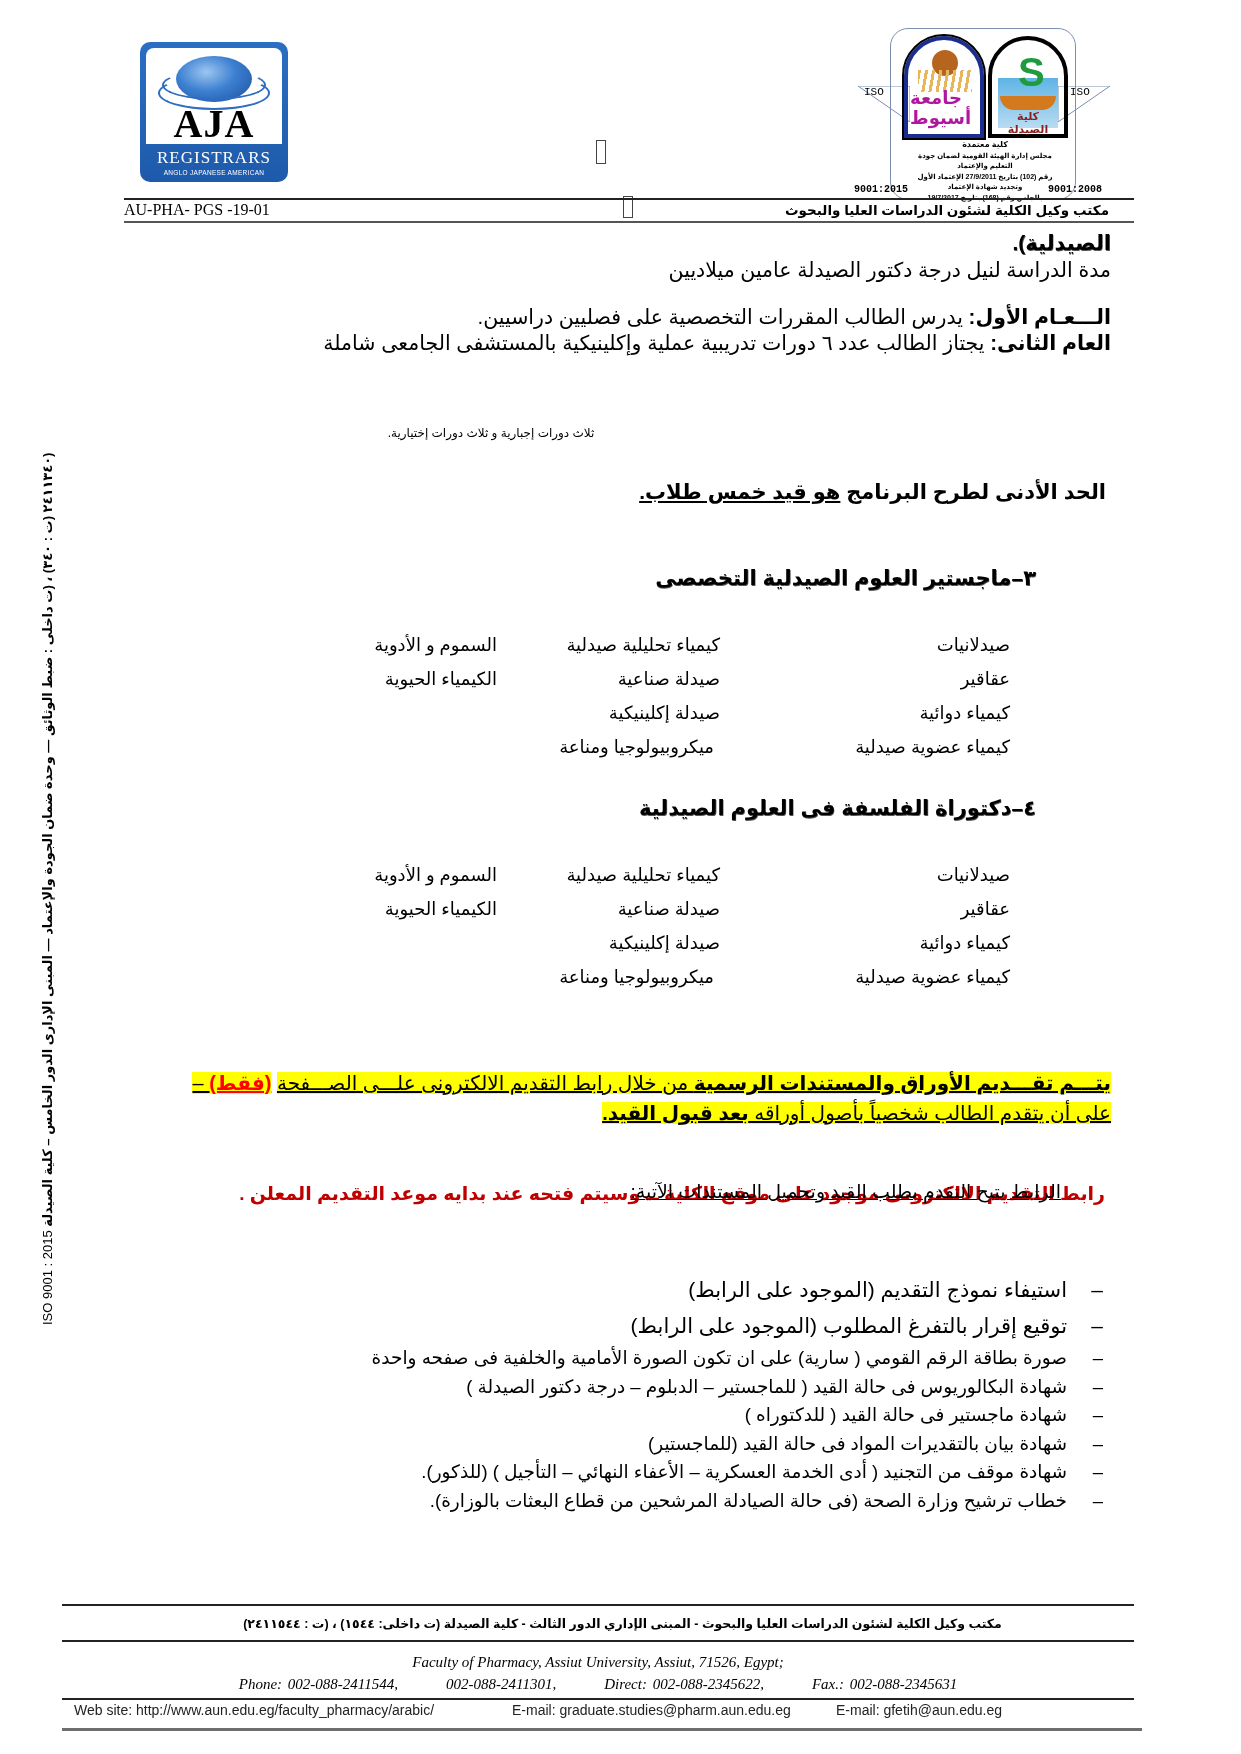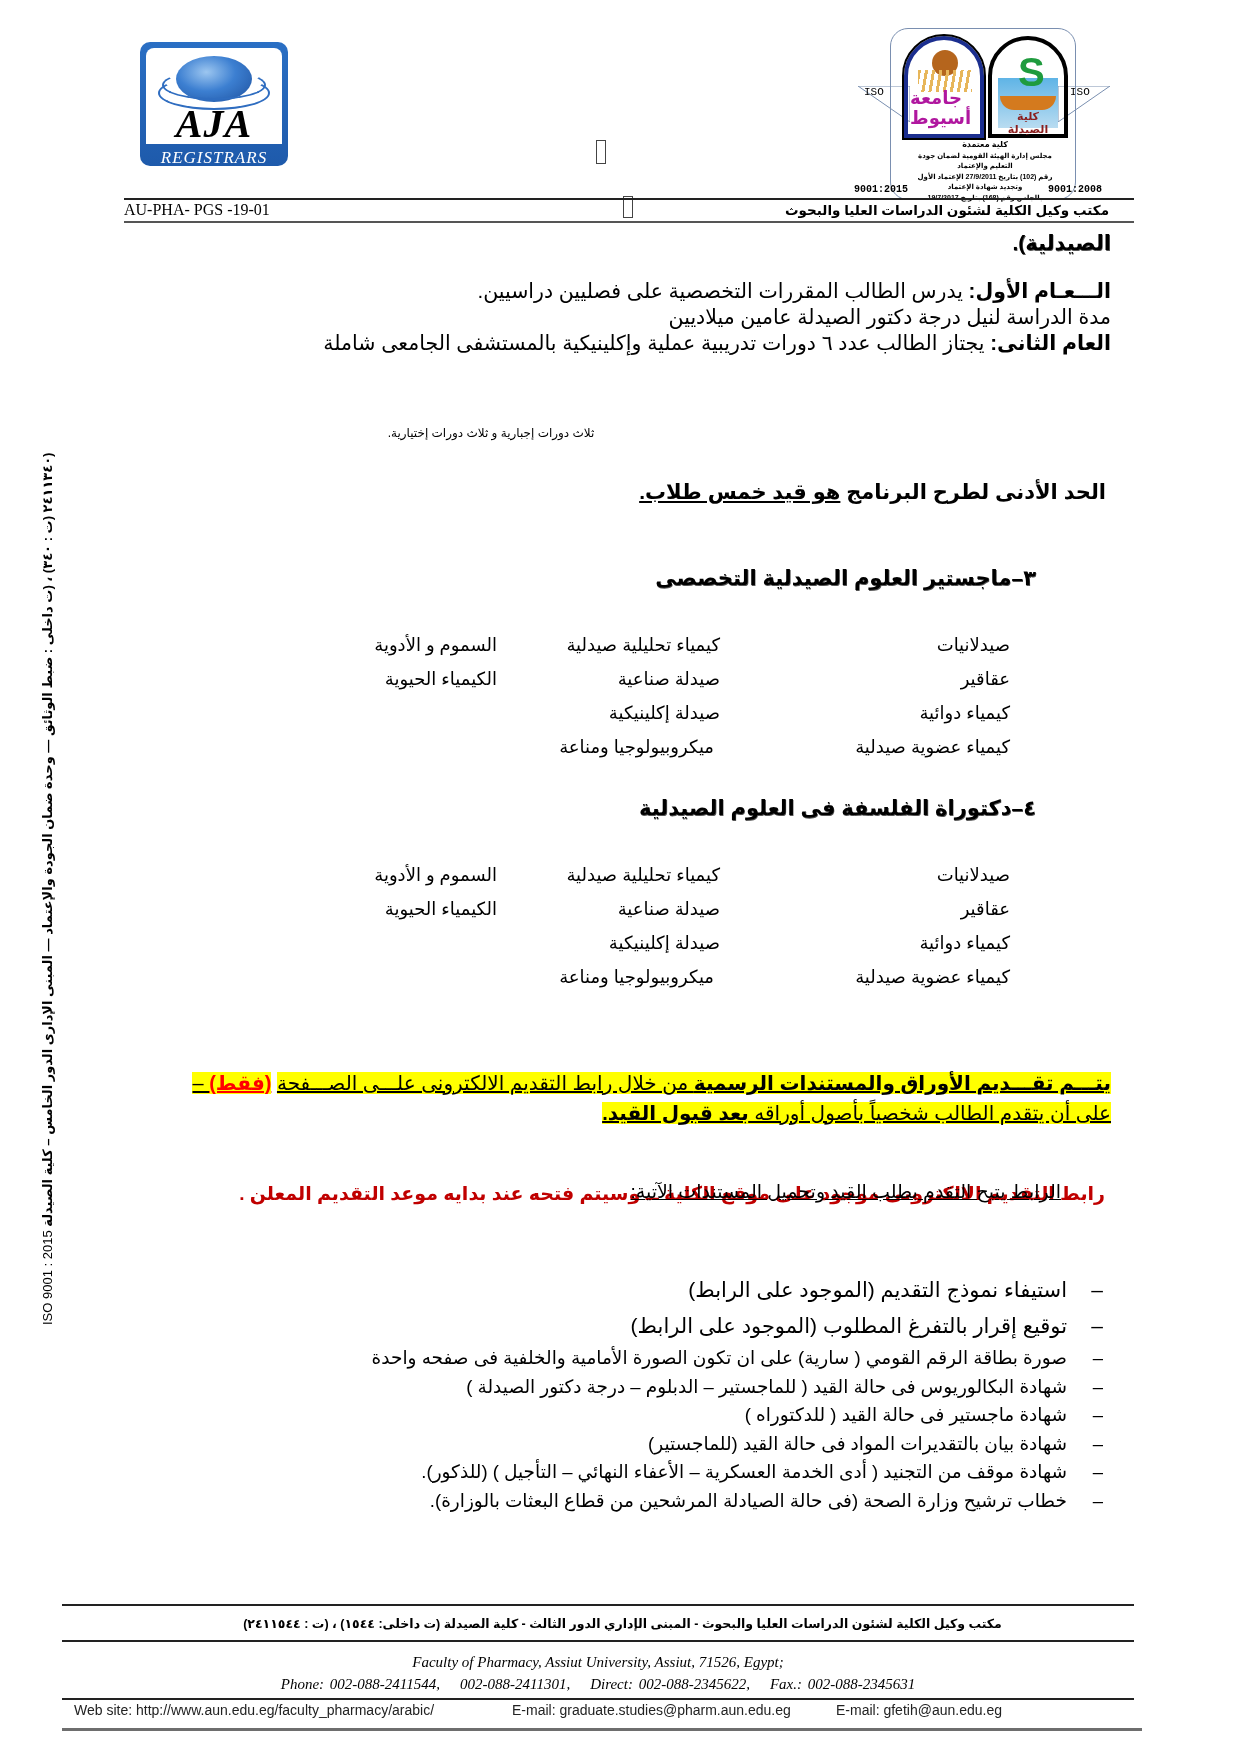--- a/index.html
+++ b/index.html
@@ -3,23 +3,23 @@
   <meta charset="utf-8">
   <style>
     * { box-sizing: border-box; margin: 0; padding: 0; }
     html, body { width: 1241px; height: 1754px; background: #ffffff; overflow: hidden; }
     body { position: relative; font-family: "Liberation Sans", "DejaVu Sans", sans-serif; color: #000; }
 
     .abs { position: absolute; }
 
     
     .aja-logo {
-      left: 140px; top: 42px; width: 148px; height: 124px;
+      left: 140px; top: 42px; width: 148px; height: 140px;
       background: linear-gradient(180deg, #2a6fc4 0%, #1e5aab 100%);
-      border-radius: 10px; overflow: hidden; font-style: italic;
+      border-radius: 10px; overflow: hidden;
     }
     .aja-inner {
       position: absolute; left: 6px; top: 6px; right: 6px; height: 96px;
       background: #fff; border-radius: 8px 8px 0 0;
     }
     .aja-globe {
       position: absolute; left: 30px; top: 8px; width: 76px; height: 46px;
       border-radius: 50%;
       background: radial-gradient(ellipse at 40% 35%, #9cc6f0 0%, #3c7fd1 45%, #1d4f9c 100%);
     }
@@ -111,21 +111,21 @@
       left: 40px; top: 1325px; transform-origin: left top; transform: rotate(-90deg);
       white-space: nowrap; font-size: 13px; width: 880px;
     }
     .side-vertical .ar { font-weight: bold; direction: rtl; unicode-bidi: embed; }
 
     
     .footer-rule { left: 62px; width: 1072px; height: 1.5px; background: #222; }
     .footer-ar { left: 136px; right: 132px; top: 1616px; text-align: center; font-size: 12.5px; font-weight: bold; direction: rtl; letter-spacing: 0.4px; }
     .footer-en1 { left: 62px; width: 1072px; top: 1654px; text-align: center; font-family: "Liberation Serif", serif; font-style: italic; font-size: 15px; }
     .footer-en2 { left: 62px; width: 1072px; top: 1676px; text-align: center; font-family: "Liberation Serif", serif; font-style: italic; font-size: 15px; word-spacing: 2px; }
-    .footer-en2 span { margin: 0 10px; }
+    .footer-en2 span { margin: 0 24px; }
     .footer-web { left: 74px; top: 1702px; width: 1080px; font-size: 14px; color: #222; }
     .footer-web span { position: absolute; top: 0; white-space: nowrap; }
     .footer-rule-bottom { left: 62px; top: 1728px; width: 1080px; height: 3px; background: #6e6e6e; }
   </style>
 </head>
 <body>
 
 <div class="abs aja-logo">
   <div class="aja-inner">
     <div class="aja-globe"></div>
@@ -178,24 +178,24 @@
 <div class="abs office-title">مكتب وكيل الكلية لشئون الدراسات العليا والبحوث</div>
 <div class="abs header-rule2"></div>
 
 <div class="abs side-vertical">
   <span>ISO 9001 : 2015</span>
   <span class="ar">(٢٤١١٣٤٠ (ت : ٣٤٠) ، (ت داخلى : ضبط الوثائق — وحدة ضمان الجودة والإعتماد — المبنى الإدارى الدور الخامس – كلية الصيدلة</span>
 </div>
 
 <div class="abs rtl para" style="top:228px;width:940px;">
   <div class="sec-heading" style="font-size:21px;line-height:29px;">الصيدلية).</div>
+  <div style="margin-top:0;">مدة الدراسة لنيل درجة دكتور الصيدلة عامين ميلاديين</div>
   <div style="margin-top:21px;">
     <span class="b">الـــعـام الأول:</span><span> يدرس الطالب المقررات التخصصية على فصليين دراسيين.</span>
   </div>
-  <div style="margin-top:0;">مدة الدراسة لنيل درجة دكتور الصيدلة عامين ميلاديين</div>
   <div style="white-space:nowrap;">
     <span class="b">العام الثانى:</span><span> يجتاز الطالب عدد ٦ دورات تدريبية عملية وإكلينيكية بالمستشفى الجامعى شاملة</span>
   </div>
 </div>
 <div class="abs rtl" style="right:130px;top:426px;width:940px;font-size:12px;padding-right:300px;text-align:center;">ثلاث دورات إجبارية و ثلاث دورات إختيارية.</div>
 <div class="abs rtl b" style="right:135px;top:480px;font-size:21px;">
   <span>الحد الأدنى لطرح البرنامج </span><span class="u">هو قيد خمس طلاب.</span>
 </div>
 
 <div class="abs rtl sec-heading" style="right:205px;top:566px;">٣–ماجستير العلوم الصيدلية التخصصى</div>

